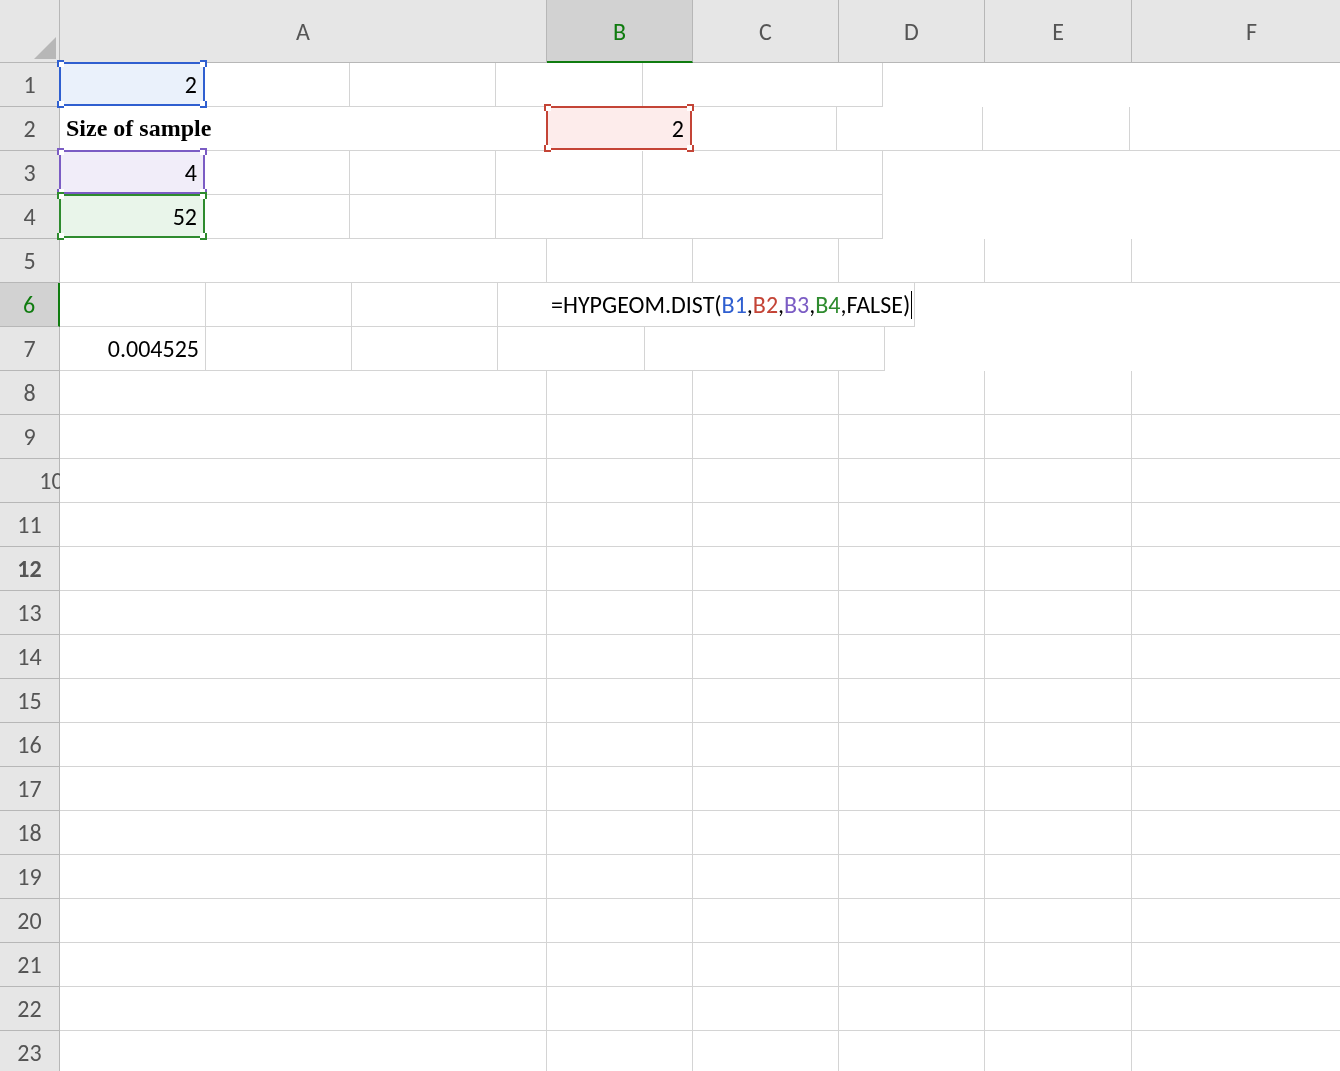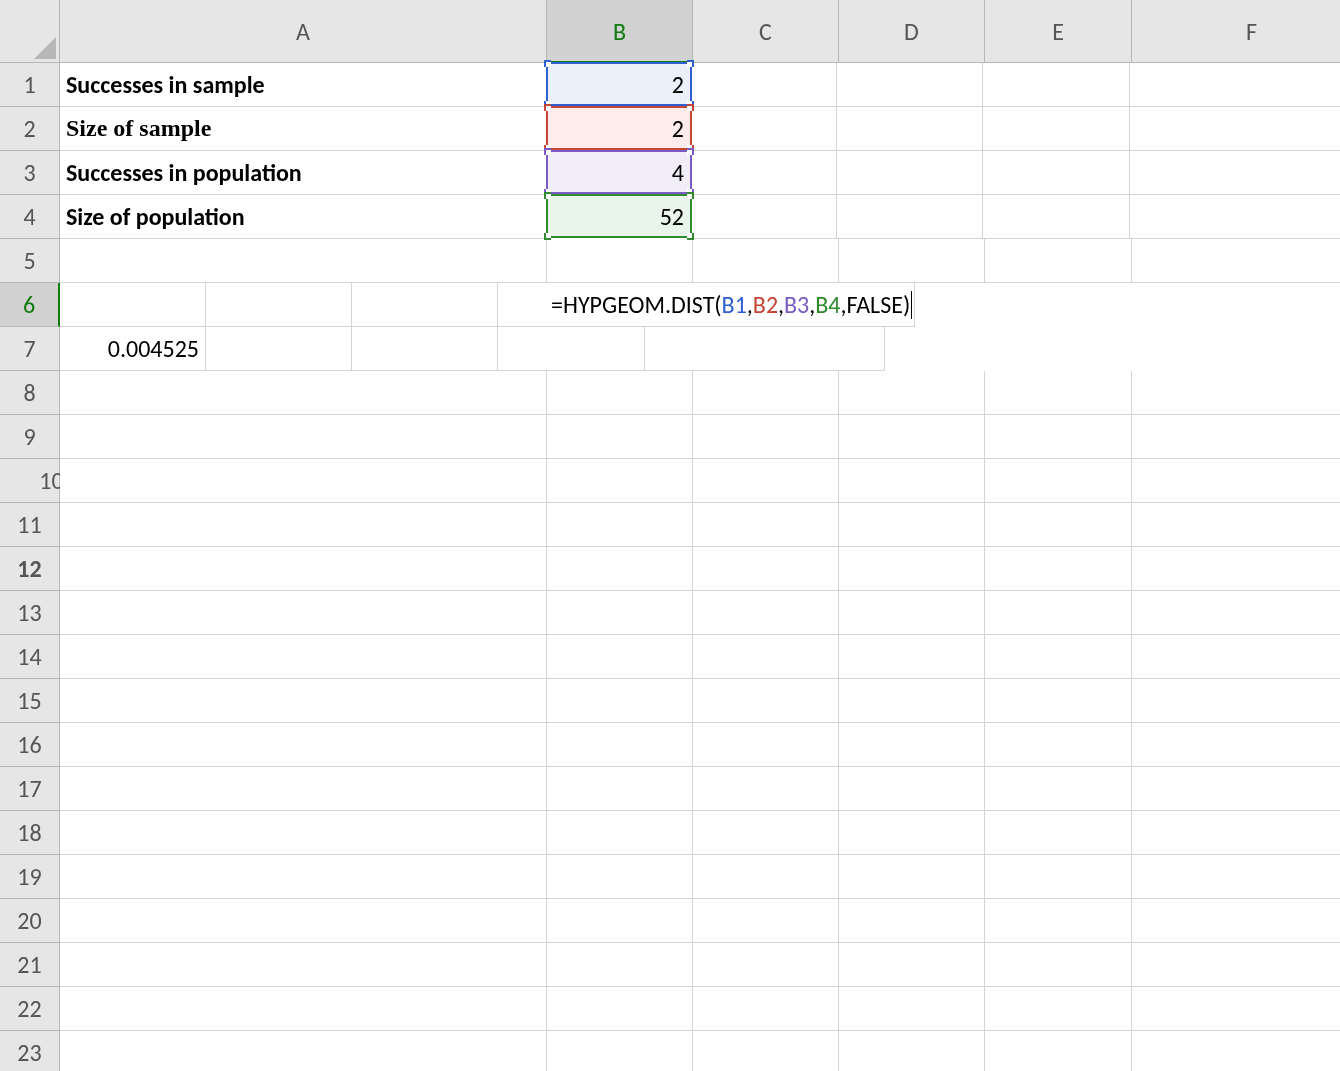--- a/index.html
+++ b/index.html
@@ -156,23 +156,20 @@
       <div class="rh" style="height: 44px;">18</div>
       <div class="rh" style="height: 44px;">19</div>
       <div class="rh" style="height: 44px;">20</div>
       <div class="rh" style="height: 44px;">21</div>
       <div class="rh" style="height: 44px;">22</div>
       <div class="rh" style="height: 44px;">23</div>
     </div>
 
   <div class="grid" id="grid">
       <div class="row">
-        <div class="cell bold" style="width: 487px; height: 44px;">
-          <span>Successes in sample</span>
-        </div>
         <div class="cell right hl-blue" style="width: 146px; height: 44px;">
           <span>2</span>
           <div class="fn-handle fn-tl" style="border-color: rgb(47, 95, 208);"></div>
           <div class="fn-handle fn-tr" style="border-color: rgb(47, 95, 208);"></div>
           <div class="fn-handle fn-bl" style="border-color: rgb(47, 95, 208);"></div>
           <div class="fn-handle fn-br" style="border-color: rgb(47, 95, 208);"></div>
         </div>
         <div class="cell" style="width: 146px; height: 44px;"></div>
         <div class="cell" style="width: 146px; height: 44px;"></div>
         <div class="cell" style="width: 147px; height: 44px;"></div>
@@ -188,39 +185,33 @@
           <div class="fn-handle fn-tr" style="border-color: rgb(196, 68, 54);"></div>
           <div class="fn-handle fn-bl" style="border-color: rgb(196, 68, 54);"></div>
           <div class="fn-handle fn-br" style="border-color: rgb(196, 68, 54);"></div>
         </div>
         <div class="cell" style="width: 146px; height: 44px;"></div>
         <div class="cell" style="width: 146px; height: 44px;"></div>
         <div class="cell" style="width: 147px; height: 44px;"></div>
         <div class="cell" style="width: 240px; height: 44px;"></div>
       </div>
       <div class="row">
-        <div class="cell bold" style="width: 487px; height: 44px;">
-          <span>Successes in population</span>
-        </div>
         <div class="cell right hl-purple" style="width: 146px; height: 44px;">
           <span>4</span>
           <div class="fn-handle fn-tl" style="border-color: rgb(123, 92, 196);"></div>
           <div class="fn-handle fn-tr" style="border-color: rgb(123, 92, 196);"></div>
           <div class="fn-handle fn-bl" style="border-color: rgb(123, 92, 196);"></div>
           <div class="fn-handle fn-br" style="border-color: rgb(123, 92, 196);"></div>
         </div>
         <div class="cell" style="width: 146px; height: 44px;"></div>
         <div class="cell" style="width: 146px; height: 44px;"></div>
         <div class="cell" style="width: 147px; height: 44px;"></div>
         <div class="cell" style="width: 240px; height: 44px;"></div>
       </div>
       <div class="row">
-        <div class="cell bold" style="width: 487px; height: 44px;">
-          <span>Size of population</span>
-        </div>
         <div class="cell right hl-green" style="width: 146px; height: 44px;">
           <span>52</span>
           <div class="fn-handle fn-tl" style="border-color: rgb(46, 139, 46);"></div>
           <div class="fn-handle fn-tr" style="border-color: rgb(46, 139, 46);"></div>
           <div class="fn-handle fn-bl" style="border-color: rgb(46, 139, 46);"></div>
           <div class="fn-handle fn-br" style="border-color: rgb(46, 139, 46);"></div>
         </div>
         <div class="cell" style="width: 146px; height: 44px;"></div>
         <div class="cell" style="width: 146px; height: 44px;"></div>
         <div class="cell" style="width: 147px; height: 44px;"></div>

